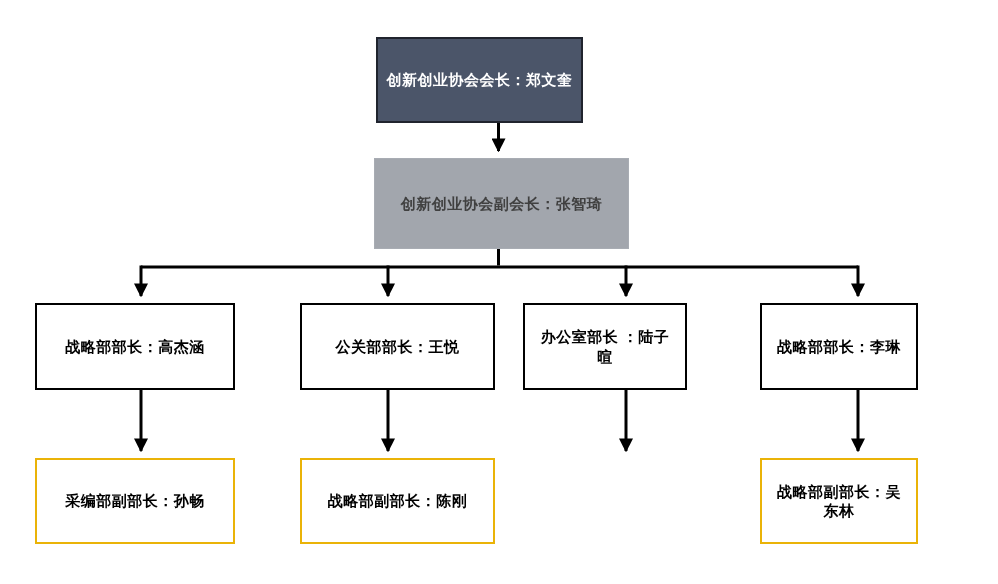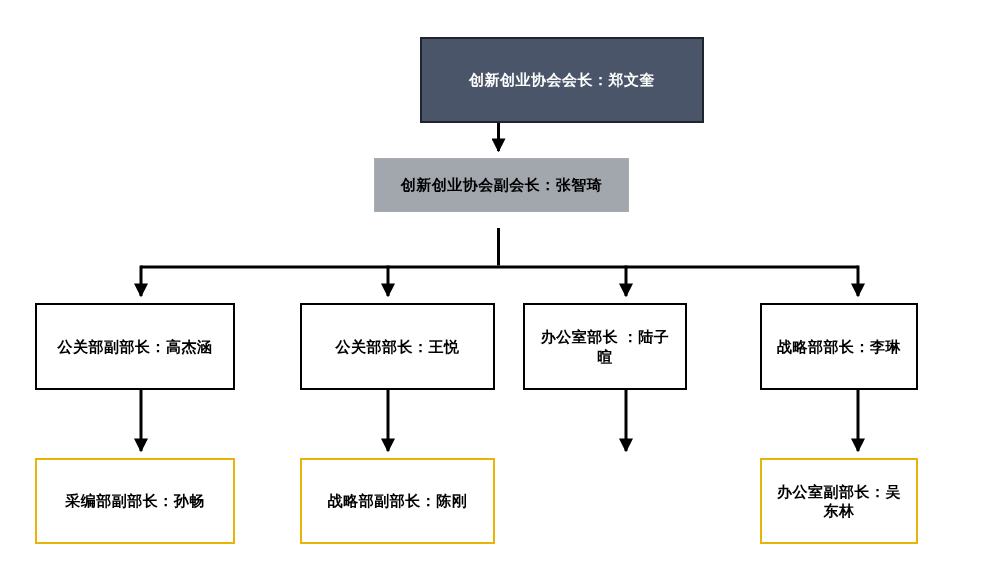--- a/index.html
+++ b/index.html
@@ -30,28 +30,27 @@
     align-items: center;
     justify-content: center;
     text-align: center;
     font-weight: bold;
     font-size: 15px;
     letter-spacing: 0.5px;
     line-height: 1.3;
     padding: 4px 8px;
   }
   .node-president {
-    left: 376px; top: 37px; width: 284px; height: 86px;
+    left: 376px; top: 37px; width: 207px; height: 86px;
     color: #ffffff;
     border: 2px solid #20242e;
-    margin-left: 44px;
   }
   .node-vice {
-    left: 374px; top: 158px; width: 255px; height: 54px;
-    color: #000000;
+    left: 374px; top: 158px; width: 255px; height: 91px;
+    color: #404040;
     border: 1px solid #a8acb3;
   }
   .node-dept {
     background: #ffffff;
     color: #000000;
     border: 2px solid #000000;
     top: 303px;
     height: 87px;
   }
   .node-deputy {
@@ -96,35 +95,35 @@
 
   <div class="node node-president" id="box-president" style="background: rgb(75, 85, 105);">
     <span>创新创业协会会长：郑文奎</span>
   </div>
 
   <div class="node node-vice" id="box-vice" style="background: rgb(162, 166, 173);">
     <span>创新创业协会副会长：张智琦</span>
   </div>
 
   <div class="node node-dept pos-a">
-    <span>公关部副部长：高杰涵</span>
+    <span>战略部部长：高杰涵</span>
   </div>
   <div class="node node-dept pos-b">
     <span>公关部部长：王悦</span>
   </div>
   <div class="node node-dept pos-c">
     <span>办公室部长 ：陆子暄</span>
   </div>
   <div class="node node-dept pos-d">
     <span>战略部部长：李琳</span>
   </div>
 
   <div class="node node-deputy pos-a">
     <span>采编部副部长：孙畅</span>
   </div>
   <div class="node node-deputy pos-b">
     <span>战略部副部长：陈刚</span>
   </div>
   <div class="node node-deputy pos-d">
-    <span>办公室副部长：吴东林</span>
+    <span>战略部副部长：吴东林</span>
   </div>
 
 </div>
 
 </body></html>

